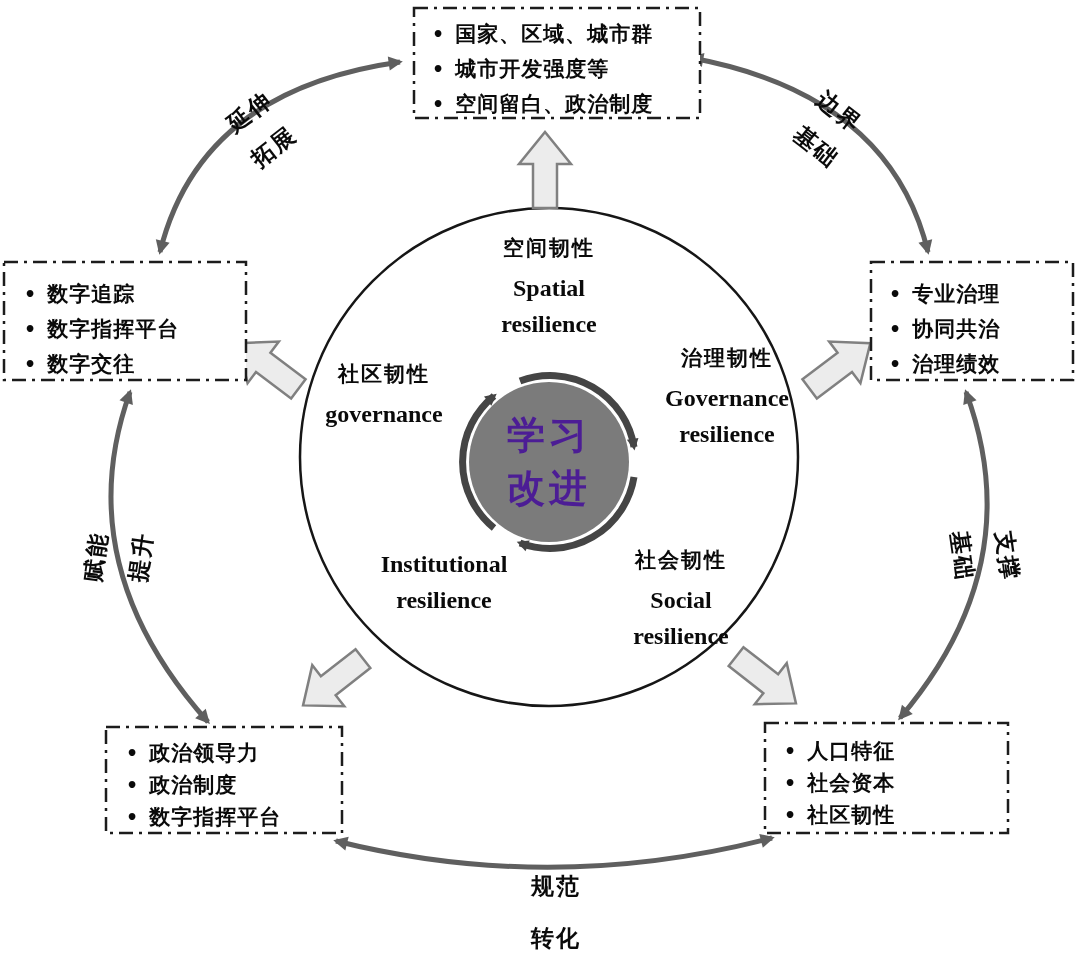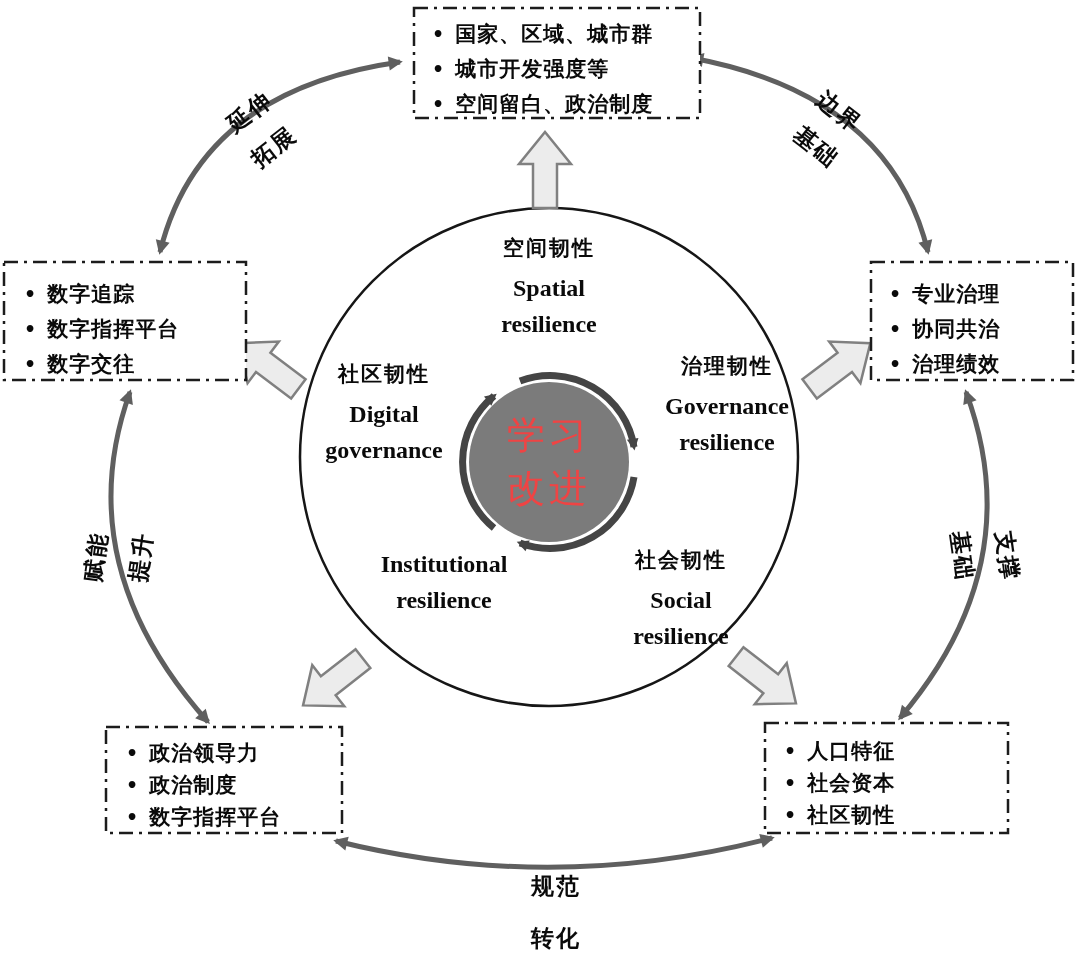--- a/index.html
+++ b/index.html
@@ -51,35 +51,35 @@
   }
   .sector .en {
     font-family: "Liberation Serif", serif;
     font-size: 24px;
     font-weight: 700;
     line-height: 1.5;
     text-align: center;
   }
   #sector-spatial       { left: 549px; top: 234px; }
   #sector-digital       { left: 384px; top: 360px; }
-  #sector-governance    { left: 727px; top: 352px; }
+  #sector-governance    { left: 727px; top: 344px; }
   #sector-institutional { left: 444px; top: 546px; }
   #sector-social        { left: 681px; top: 546px; }
 
   
   #center-label {
     position: absolute;
     left: 549px; top: 462px;
     transform: translate(-50%,-50%);
     text-align: left;
     font-size: 38px;
-    font-weight: 400;
+    font-weight: 700;
     letter-spacing: 4px;
     line-height: 1.4;
-    color: #ef4444;
+    color: #4c1d95;
   }
 
   
   .arc-label {
     position: absolute;
     font-size: 23px;
     font-weight: 700;
     letter-spacing: 2px;
     white-space: nowrap;
   }
@@ -210,21 +210,20 @@
       </div>
   </div>
 
   <div class="sector" id="sector-spatial">
     <div class="zh">空间韧性</div>
     <div class="en">Spatial</div>
     <div class="en">resilience</div>
   </div>
   <div class="sector" id="sector-digital">
     <div class="zh">社区韧性</div>
-    <div class="en">Digital</div>
     <div class="en">governance</div>
   </div>
   <div class="sector" id="sector-governance">
     <div class="zh">治理韧性</div>
     <div class="en">Governance</div>
     <div class="en">resilience</div>
   </div>
   <div class="sector" id="sector-institutional">
     <div class="en">Institutional</div>
     <div class="en">resilience</div>

